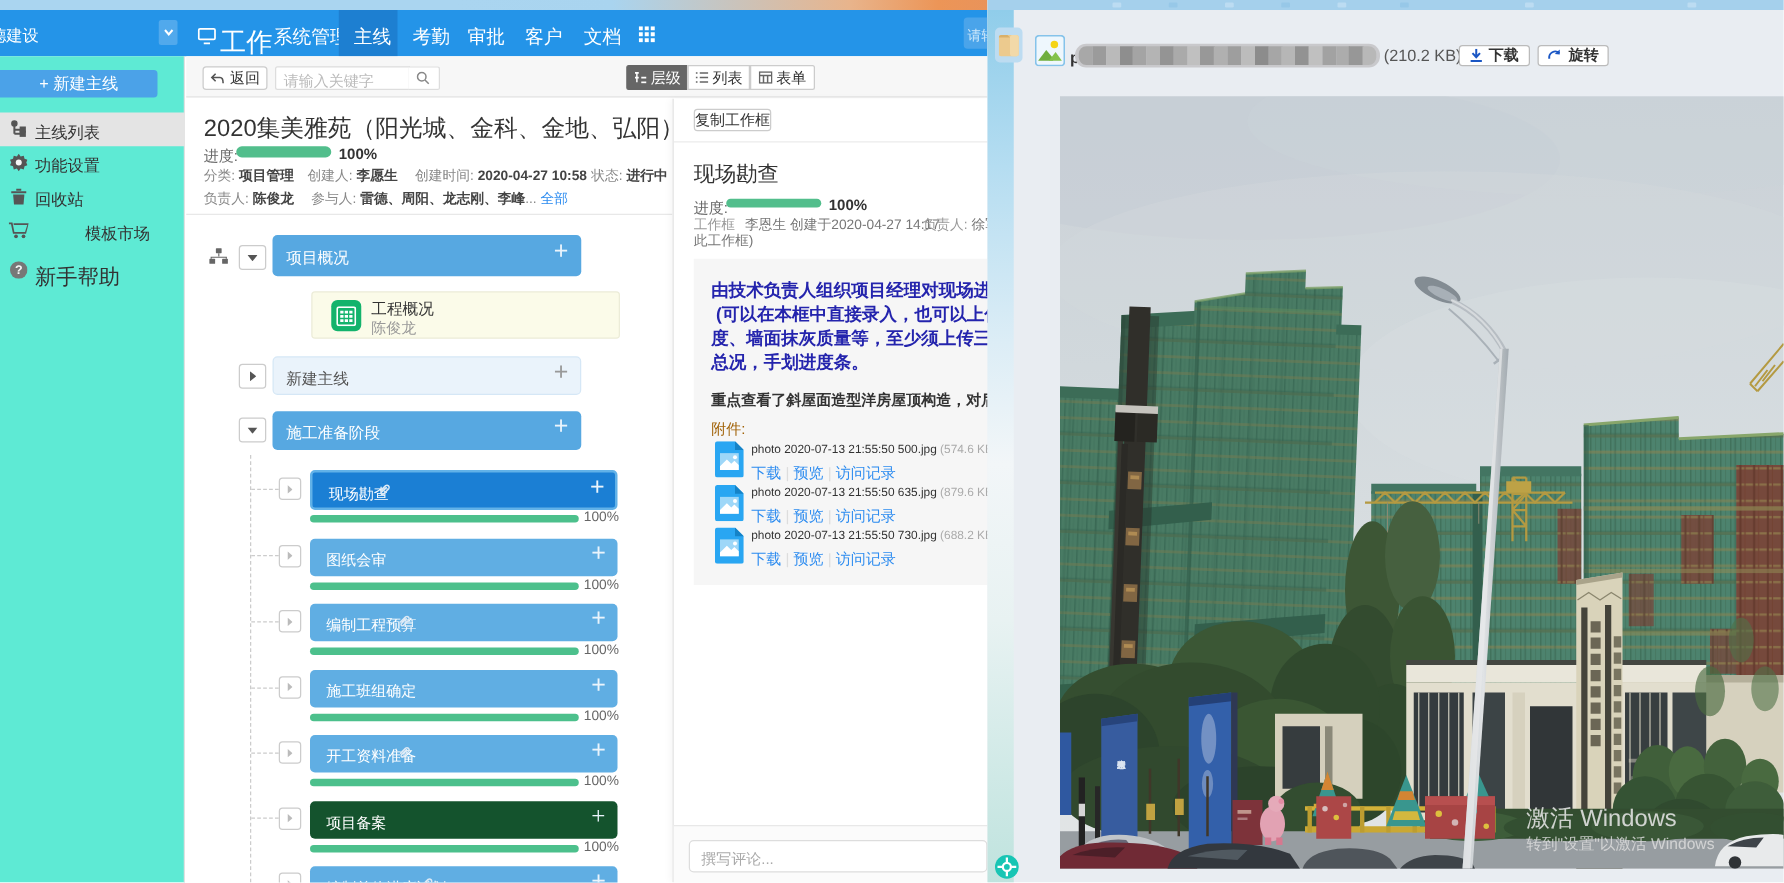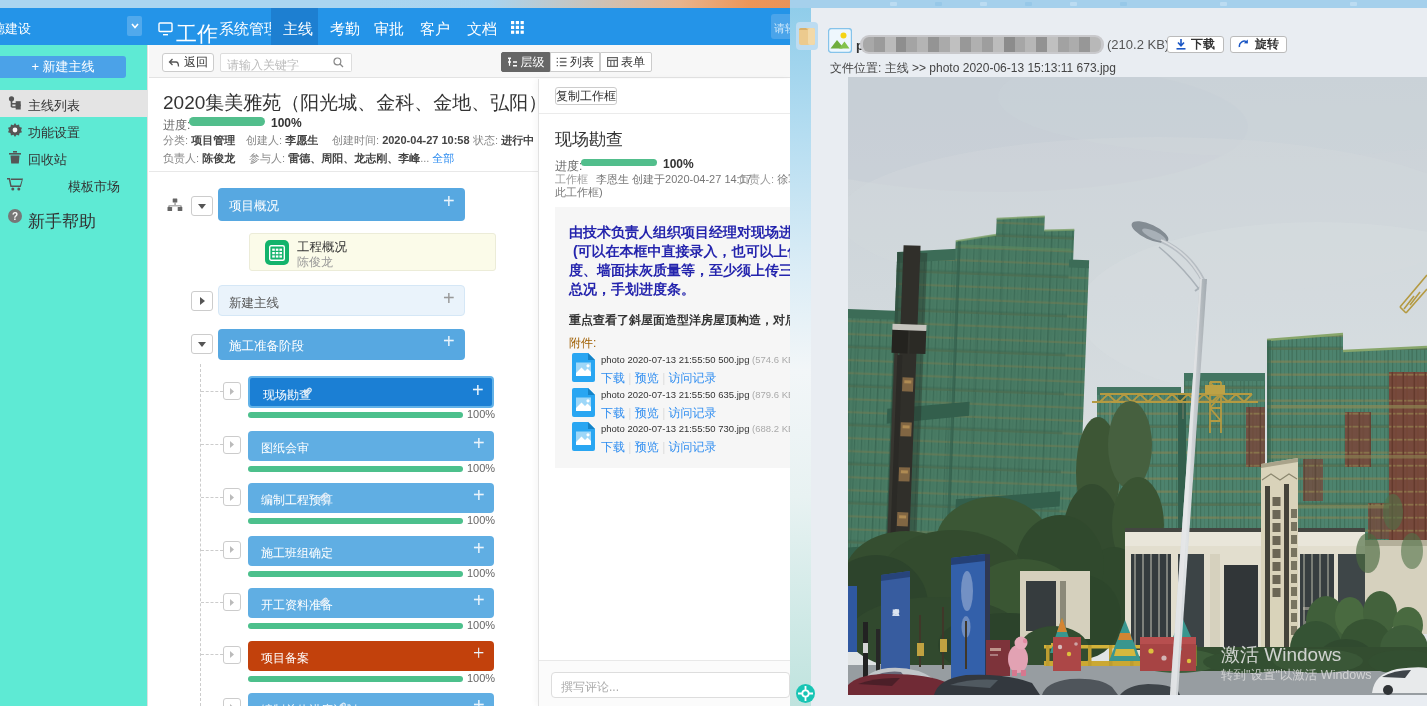--- a/index.html
+++ b/index.html
@@ -263,21 +263,21 @@
     <span class="abs" style="left:225px;top:1px;font-size:20px;font-weight:200;color:#eaf4fc;">+</span>
   </div>
 <div class="abs" style="left:248px;top:623.0px;width:215px;height:6px;background:#4cc08c;border-radius:3px;"></div>
 <div class="abs" style="left:467px;top:619.0px;font-size:11px;color:#666;">100%</div>
 <div class="abs" style="left:201px;top:654px;width:22px;height:1px;border-top:1px dashed #ccc;"></div>
 <div class="abs btn" style="left:223px;top:645.5px;width:18px;height:18px;">
     <svg width="4" height="7" viewBox="0 0 4 7">
       <path d="M0 0 L4 3.5 L0 7 Z" fill="#bbb"></path>
     </svg>
   </div>
-<div class="abs" style="left:248px;top:640.5px;width:246px;height:30px;background:#c2410c;border-radius:4px;color:#fff;font-family:Liberation Serif, serif;">
+<div class="abs" style="left:248px;top:640.5px;width:246px;height:30px;background:#14532d;border-radius:4px;color:#fff;font-family:Liberation Serif, serif;">
     <span class="abs" style="left:13px;top:9px;font-size:12px;">项目备案</span>
     <span class="abs" style="left:225px;top:1px;font-size:20px;font-weight:200;color:#eaf4fc;">+</span>
   </div>
 <div class="abs" style="left:248px;top:675.5px;width:215px;height:6px;background:#4cc08c;border-radius:3px;"></div>
 <div class="abs" style="left:467px;top:671.5px;font-size:11px;color:#666;">100%</div>
 
 <div class="abs btn" style="left:223px;top:698.0px;width:18px;height:18px;">
     <svg width="4" height="7" viewBox="0 0 4 7">
       <path d="M0 0 L4 3.5 L0 7 Z" fill="#bbb"></path>
     </svg>
@@ -390,21 +390,20 @@
         <path d="M5 0 V6 M2 3.5 L5 6.8 L8 3.5" stroke="#1a56c4" stroke-width="1.6" fill="none"></path>
         <path d="M0.5 9.8 H9.5" stroke="#1a56c4" stroke-width="1.6"></path>
       </svg>下载
   </div>
   <div class="abs btn" style="left:440px;top:36px;width:57px;height:17px;font-weight:bold;border-color:#bbb;">
     <svg width="12" height="11" viewBox="0 0 12 11" style="margin-right:5px">
         <path d="M1.5 8 A4.8 4.8 0 0 1 9.5 3.5" stroke="#1a56c4" stroke-width="1.5" fill="none"></path>
         <path d="M9.8 0.5 L9.8 4.5 L5.8 4.2" fill="#1a56c4"></path>
       </svg>旋转
   </div>
-  <div class="abs" style="left:40px;top:60px;font-size:12px;color:#444;">文件位置: 主线 &gt;&gt; photo 2020-06-13 15:13:11 673.jpg</div>
 
   <div class="abs" style="left:58px;top:77px;width:579px;height:618px;"><svg width="579" height="618" viewBox="0 0 579 618">
 <defs>
 <linearGradient id="sky" x1="0" y1="0" x2="0" y2="1">
  <stop offset="0" stop-color="#ccd4da"></stop>
             <stop offset="0.35" stop-color="#d4dbdf"></stop>
  <stop offset="0.7" stop-color="#dee3e5"></stop>
             <stop offset="1" stop-color="#e5e8e9"></stop>
 </linearGradient>
 <pattern id="net1" width="7" height="13" patternUnits="userSpaceOnUse">

